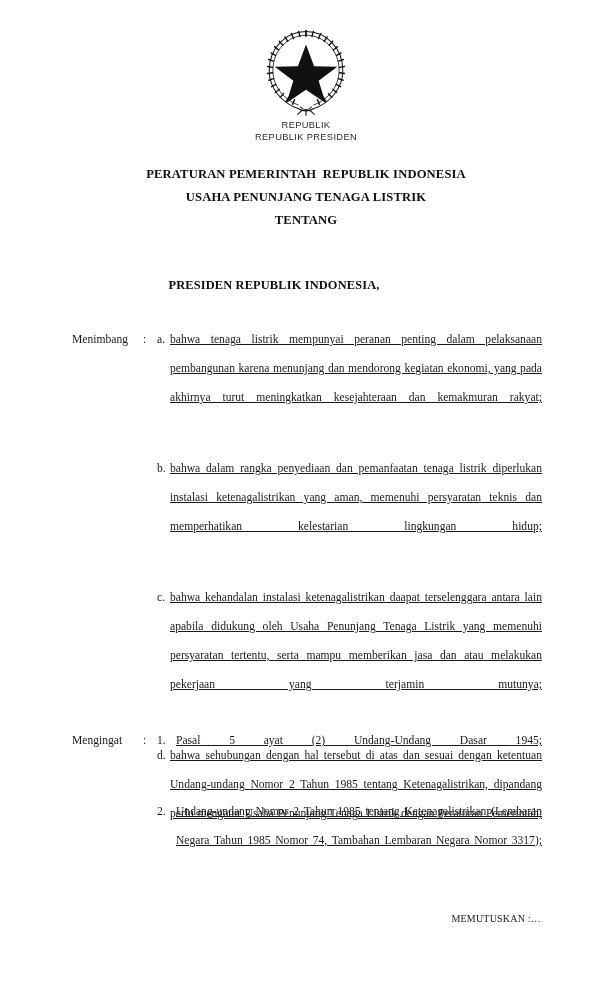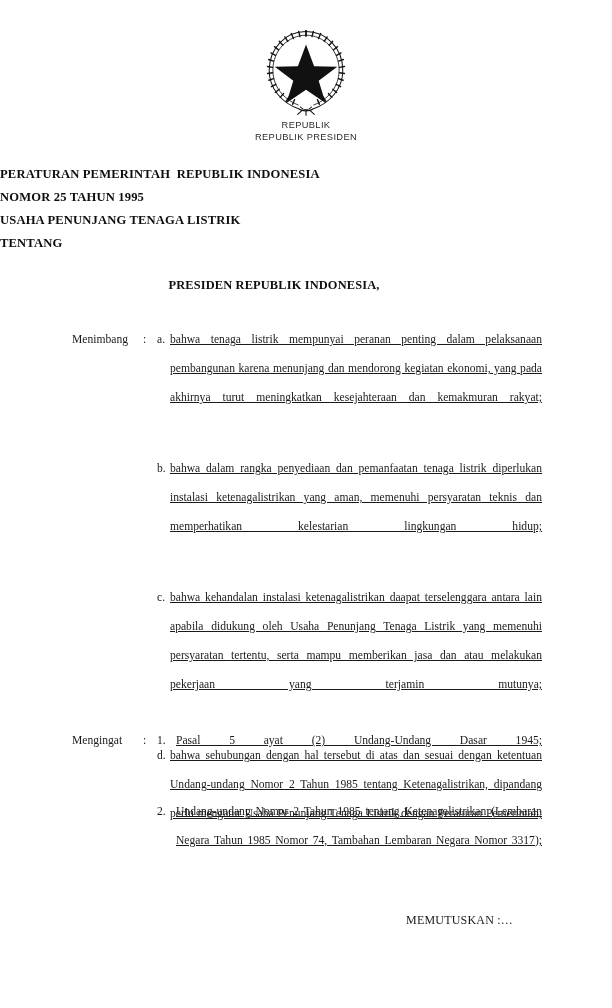--- a/index.html
+++ b/index.html
@@ -46,20 +46,21 @@
     letter-spacing: 0.35px;
     color: #2b2b2b;
   }
 
   
   .title-block {
     position: absolute;
     top: 163px;
     left: 0;
     width: 612px;
+    text-align: center;
   }
   .title-line {
     font-weight: bold;
     font-size: 12.6px;
     line-height: 23px;
     letter-spacing: 0.15px;
     white-space: pre;
     color: #0f0f0f;
   }
 
@@ -144,23 +145,23 @@
 
   .list-numbered .clause-item { padding-left: 19px; }
 
   
   .footer-note {
     position: absolute;
     top: 913px;
     left: 0;
     width: 612px;
     text-align: right;
-    padding-right: 99px;
+    padding-right: 71px;
     box-sizing: border-box;
-    font-size: 12px;
+    font-size: 10px;
     letter-spacing: 0.2px;
   }
 </style>
 </head>
 <body>
 
 <div class="page">
 
   <div class="emblem-block">
     <svg class="emblem-mark" viewBox="0 0 100 100" aria-hidden="true">
@@ -225,21 +226,20 @@
       </g>
     </svg>
     <div class="emblem-caption">
       <div>REPUBLIK</div>
       <div>REPUBLIK PRESIDEN</div>
     </div>
   </div>
 
   <div class="title-block">
     <div class="title-line">PERATURAN PEMERINTAH  REPUBLIK INDONESIA</div>
-    <div class="title-line">NOMOR 25 TAHUN 1995</div>
     <div class="title-line">USAHA PENUNJANG TENAGA LISTRIK</div>
     <div class="title-line">TENTANG</div>
   </div>
 
   <div class="decree-heading">PRESIDEN REPUBLIK INDONESIA,</div>
 
   <div class="section" id="section-menimbang">
     <div class="section-row">
       <span class="section-label">Menimbang</span>
       <span class="section-colon">:</span>

